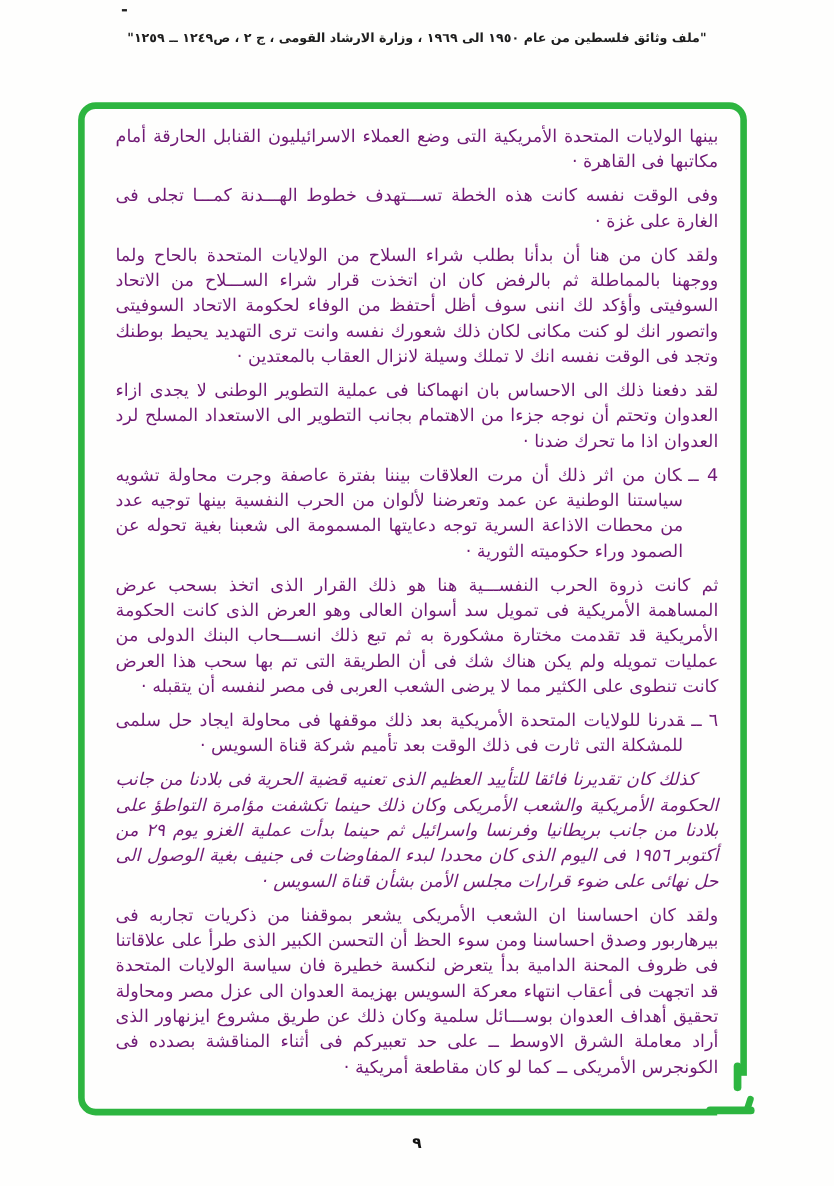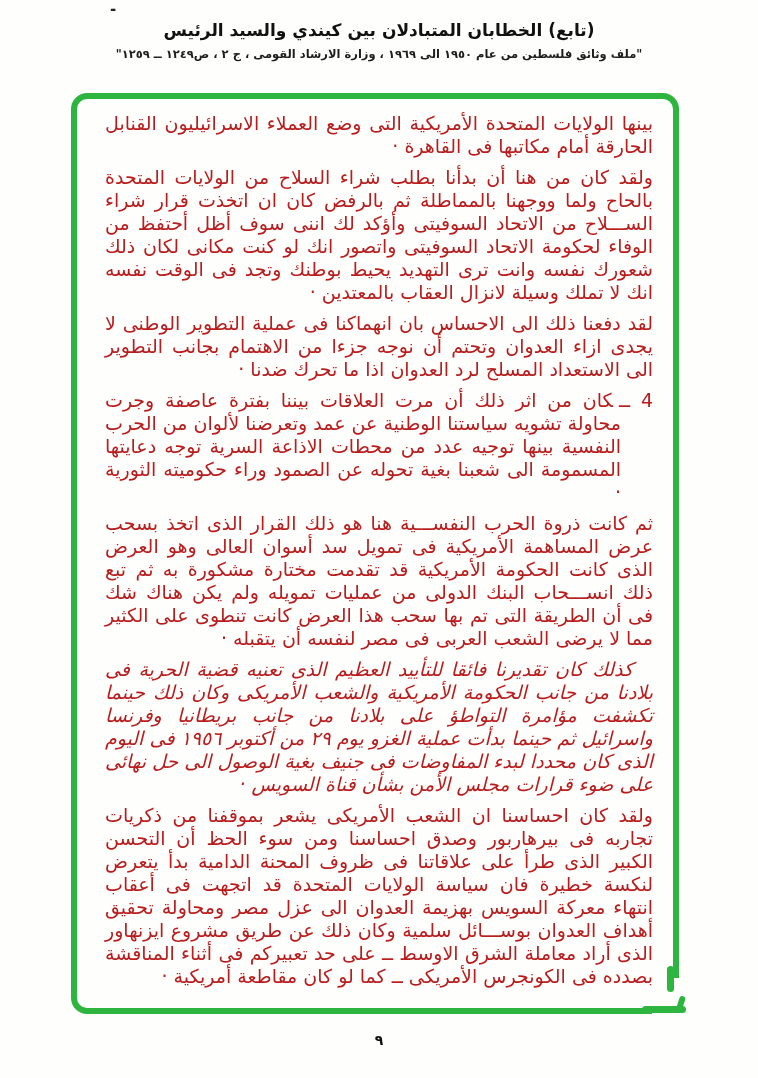--- a/index.html
+++ b/index.html
@@ -102,23 +102,23 @@
   .doc-text {
     position: absolute;
     left: 79px;
     top: 99px;
     width: 592px;
     height: 909px;
     box-sizing: border-box;
     padding: 13px 18px 23px 26px;
     direction: rtl;
     text-align: justify;
-    font-size: 19px;
+    font-size: 16px;
     line-height: 23px;
-    color: #b91c1c;
+    color: #701a75;
     overflow: hidden;
   }
   .doc-text p {
     margin: 0 0 8px 0;
   }
   .doc-text p.item {
     padding-right: 32px;
     text-indent: -32px;
   }
   .doc-text p.sub-indent {
@@ -142,35 +142,36 @@
   }
 </style>
 </head>
 <body>
 
 <div class="page">
 
   <span class="stray-mark">-</span>
 
   <div class="header">
-    <div class="title">(تابع) الخطابان المتبادلان بين كيندي والسيد الرئيس</div>
     <div class="source-line">"ملف وثائق فلسطين من عام ١٩٥٠ الى ١٩٦٩ ، وزارة الارشاد القومى ، ج ٢ ، ص١٢٤٩ ــ ١٢٥٩"</div>
   </div>
 
   <div class="green-frame"></div>
   <div class="frame-corner-patch"></div>
   <div class="frame-stub-vertical"></div>
   <div class="frame-stub-horizontal"></div>
   <div class="frame-stub-hook"></div>
 
   <div class="doc-text">
     <p><span>بينها الولايات المتحدة الأمريكية التى وضع العملاء الاسرائيليون القنابل الحارقة أمام مكاتبها فى القاهرة ·</span></p>
+    <p><span>وفى الوقت نفسه كانت هذه الخطة تســـتهدف خطوط الهـــدنة كمـــا تجلى فى الغارة على غزة ·</span></p>
     <p><span>ولقد كان من هنا أن بدأنا بطلب شراء السلاح من الولايات المتحدة بالحاح ولما ووجهنا بالمماطلة ثم بالرفض كان ان اتخذت قرار شراء الســـلاح من الاتحاد السوفيتى وأؤكد لك اننى سوف أظل أحتفظ من الوفاء لحكومة الاتحاد السوفيتى واتصور انك لو كنت مكانى لكان ذلك شعورك نفسه وانت ترى التهديد يحيط بوطنك وتجد فى الوقت نفسه انك لا تملك وسيلة لانزال العقاب بالمعتدين ·</span></p>
     <p><span>لقد دفعنا ذلك الى الاحساس بان انهماكنا فى عملية التطوير الوطنى لا يجدى ازاء العدوان وتحتم أن نوجه جزءا من الاهتمام بجانب التطوير الى الاستعداد المسلح لرد العدوان اذا ما تحرك ضدنا ·</span></p>
     <p class="item"><span class="num">4 ــ</span><span>كان من اثر ذلك أن مرت العلاقات بيننا بفترة عاصفة وجرت محاولة تشويه سياستنا الوطنية عن عمد وتعرضنا لألوان من الحرب النفسية بينها توجيه عدد من محطات الاذاعة السرية توجه دعايتها المسمومة الى شعبنا بغية تحوله عن الصمود وراء حكوميته الثورية ·</span></p>
     <p><span>ثم كانت ذروة الحرب النفســـية هنا هو ذلك القرار الذى اتخذ بسحب عرض المساهمة الأمريكية فى تمويل سد أسوان العالى وهو العرض الذى كانت الحكومة الأمريكية قد تقدمت مختارة مشكورة به ثم تبع ذلك انســـحاب البنك الدولى من عمليات تمويله ولم يكن هناك شك فى أن الطريقة التى تم بها سحب هذا العرض كانت تنطوى على الكثير مما لا يرضى الشعب العربى فى مصر لنفسه أن يتقبله ·</span></p>
+    <p class="item"><span class="num">٦ ــ</span><span>قدرنا للولايات المتحدة الأمريكية بعد ذلك موقفها فى محاولة ايجاد حل سلمى للمشكلة التى ثارت فى ذلك الوقت بعد تأميم شركة قناة السويس ·</span></p>
     <p class="sub-indent"><span>كذلك كان تقديرنا فائقا للتأييد العظيم الذى تعنيه قضية الحرية فى بلادنا من جانب الحكومة الأمريكية والشعب الأمريكى وكان ذلك حينما تكشفت مؤامرة التواطؤ على بلادنا من جانب بريطانيا وفرنسا واسرائيل ثم حينما بدأت عملية الغزو يوم ٢٩ من أكتوبر ١٩٥٦ فى اليوم الذى كان محددا لبدء المفاوضات فى جنيف بغية الوصول الى حل نهائى على ضوء قرارات مجلس الأمن بشأن قناة السويس ·</span></p>
     <p><span>ولقد كان احساسنا ان الشعب الأمريكى يشعر بموقفنا من ذكريات تجاربه فى بيرهاربور وصدق احساسنا ومن سوء الحظ أن التحسن الكبير الذى طرأ على علاقاتنا فى ظروف المحنة الدامية بدأ يتعرض لنكسة خطيرة فان سياسة الولايات المتحدة قد اتجهت فى أعقاب انتهاء معركة السويس بهزيمة العدوان الى عزل مصر ومحاولة تحقيق أهداف العدوان بوســـائل سلمية وكان ذلك عن طريق مشروع ايزنهاور الذى أراد معاملة الشرق الاوسط ــ على حد تعبيركم فى أثناء المناقشة بصدده فى الكونجرس الأمريكى ــ كما لو كان مقاطعة أمريكية ·</span></p>
   </div>
 
   <div class="page-number">٩</div>
 
 </div>
 
 </body></html>

